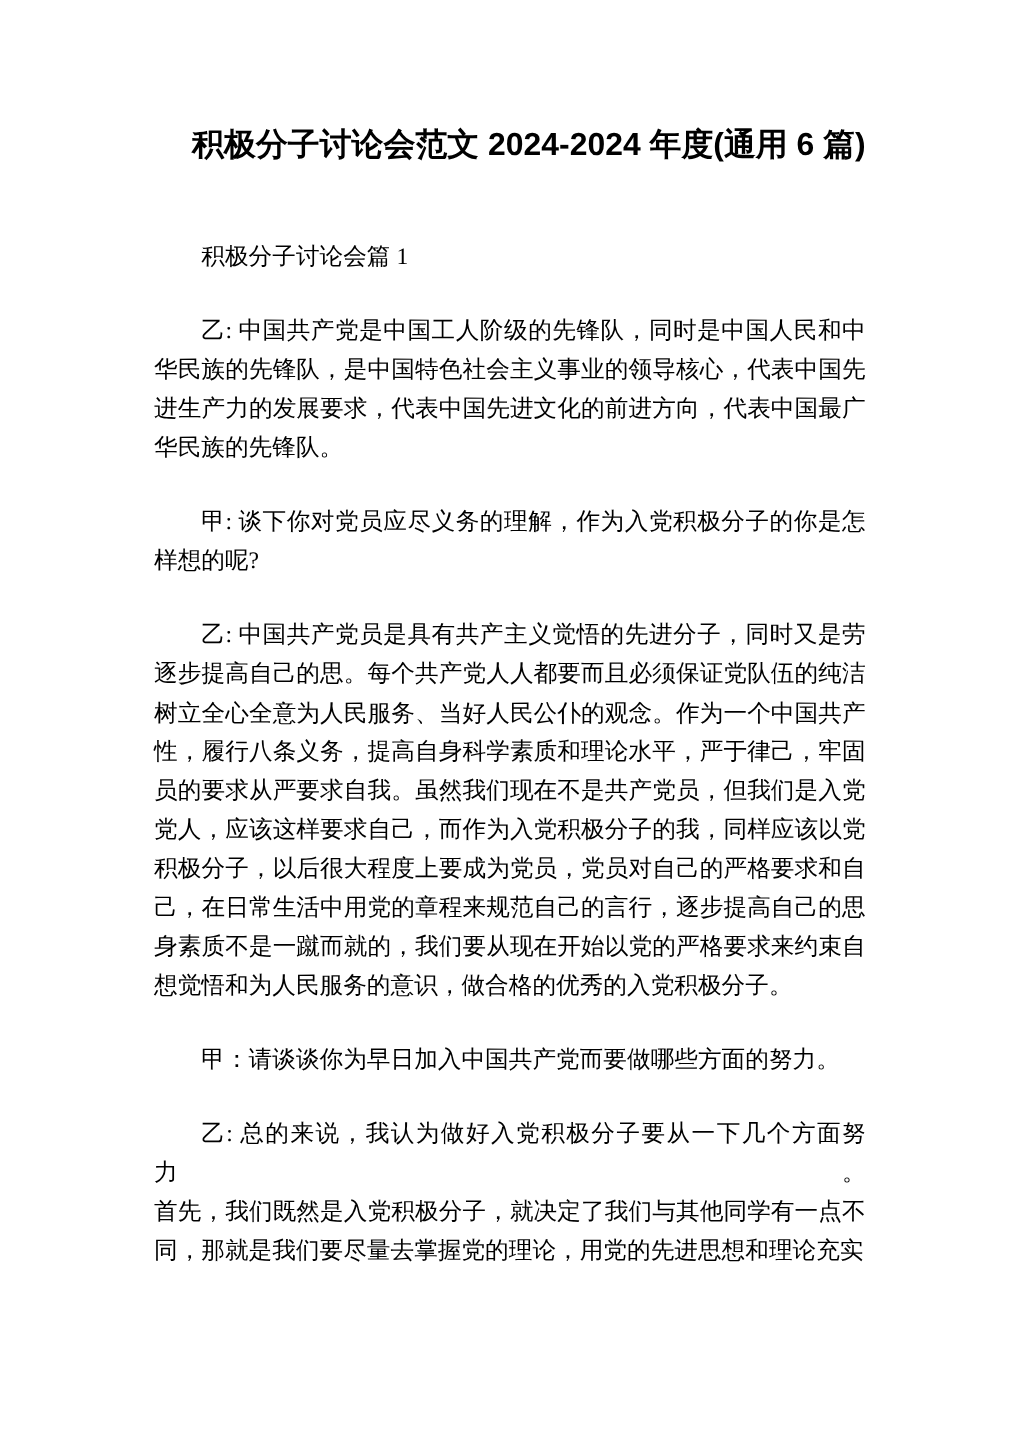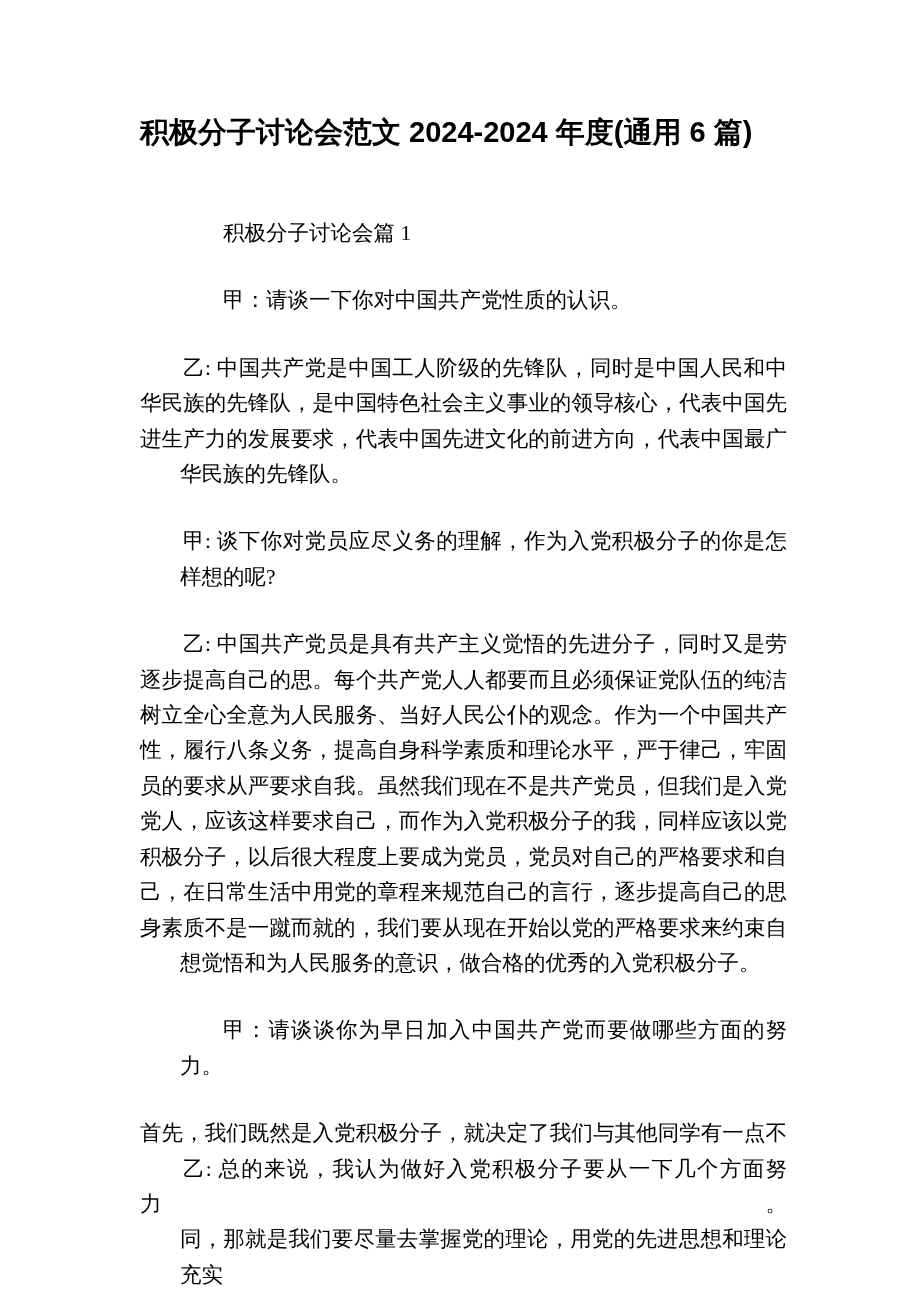--- a/index.html
+++ b/index.html
@@ -19,21 +19,21 @@
     box-sizing:border-box;
     background:var(--bg);
     padding:111px 133px 0 140px;
     overflow:hidden;
   }
   .title{
     font-family:"Liberation Sans","DejaVu Sans",sans-serif;
     font-weight:bold;
     font-size:29px;
     line-height:42px;
-    text-align:left;
+    text-align:right;
     margin:0 0 63px 0;
     color:var(--fg);
     white-space:nowrap;
   }
   .doc-body{
     font-size:21.5px;
     color:var(--fg);
   }
   .para{
     margin:0 0 32px 0;
@@ -43,35 +43,31 @@
     line-height:35.4px;
     text-align:justify;
     text-align-last:justify;
     -moz-text-align-last:justify;
   }
   .ln.first{
     text-indent:2em;
   }
   .ln.end{
     text-align-last:left;
-    margin-left:40px;
     -moz-text-align-last:left;
   }
 </style>
 </head>
 <body>
 
 <div class="page">
   <h1 class="title">积极分子讨论会范文 2024-2024 年度(通用 6 篇)</h1>
   <div class="doc-body">
       <div class="para">
         <div class="ln first end">积极分子讨论会篇 1</div>
-      </div>
-      <div class="para">
-        <div class="ln first end">甲：请谈一下你对中国共产党性质的认识。</div>
       </div>
       <div class="para">
         <div class="ln first">乙: 中国共产党是中国工人阶级的先锋队，同时是中国人民和中</div>
         <div class="ln">华民族的先锋队，是中国特色社会主义事业的领导核心，代表中国先</div>
         <div class="ln">进生产力的发展要求，代表中国先进文化的前进方向，代表中国最广</div>
         <div class="ln end">华民族的先锋队。</div>
       </div>
       <div class="para">
         <div class="ln first">甲: 谈下你对党员应尽义务的理解，作为入党积极分子的你是怎</div>
         <div class="ln end">样想的呢?</div>
@@ -85,18 +81,18 @@
         <div class="ln">党人，应该这样要求自己，而作为入党积极分子的我，同样应该以党</div>
         <div class="ln">积极分子，以后很大程度上要成为党员，党员对自己的严格要求和自</div>
         <div class="ln">己，在日常生活中用党的章程来规范自己的言行，逐步提高自己的思</div>
         <div class="ln">身素质不是一蹴而就的，我们要从现在开始以党的严格要求来约束自</div>
         <div class="ln end">想觉悟和为人民服务的意识，做合格的优秀的入党积极分子。</div>
       </div>
       <div class="para">
         <div class="ln first end">甲：请谈谈你为早日加入中国共产党而要做哪些方面的努力。</div>
       </div>
       <div class="para">
+        <div class="ln first">乙: 总的来说，我认为做好入党积极分子要从一下几个方面努力。</div>
         <div class="ln">首先，我们既然是入党积极分子，就决定了我们与其他同学有一点不</div>
-        <div class="ln first">乙: 总的来说，我认为做好入党积极分子要从一下几个方面努力。</div>
         <div class="ln end">同，那就是我们要尽量去掌握党的理论，用党的先进思想和理论充实</div>
       </div>
     </div>
 </div>
 
 </body></html>

